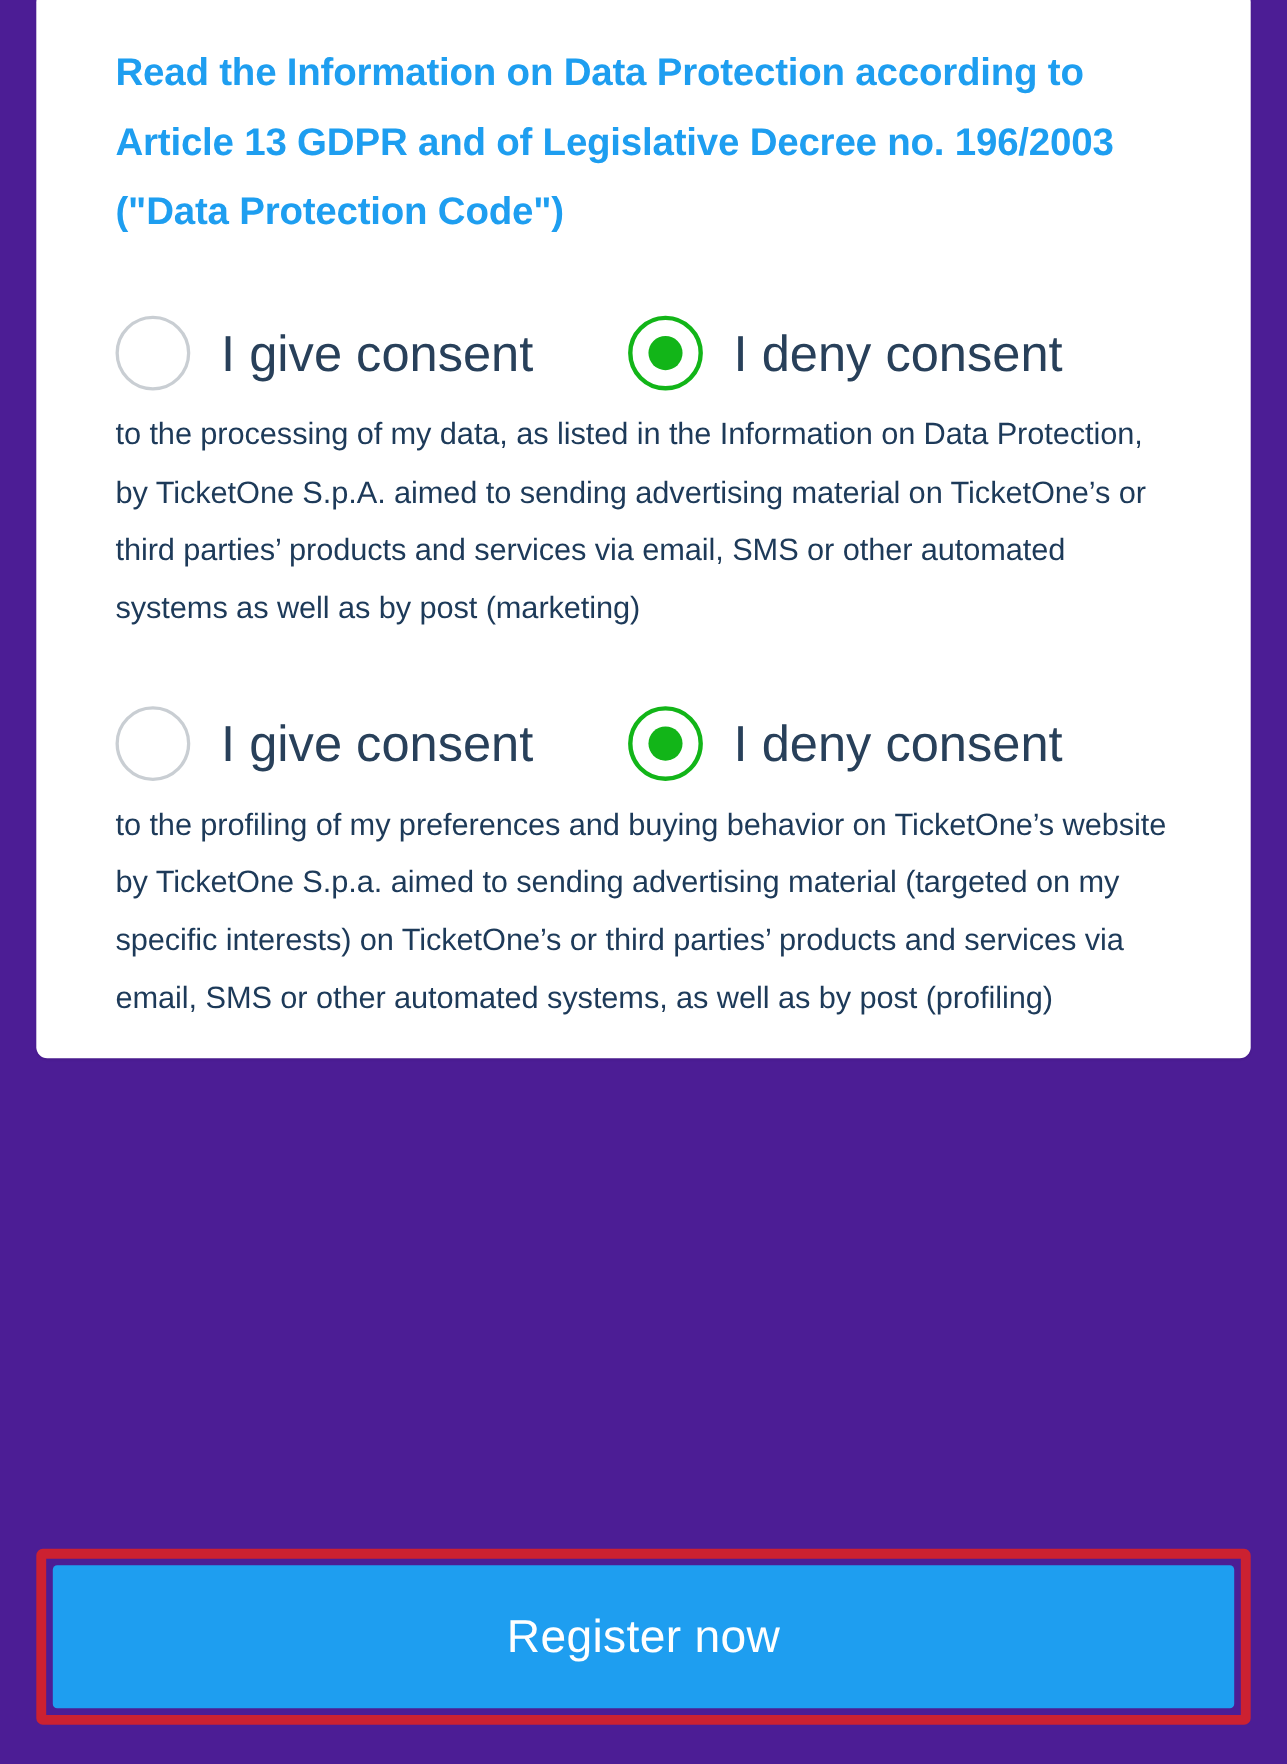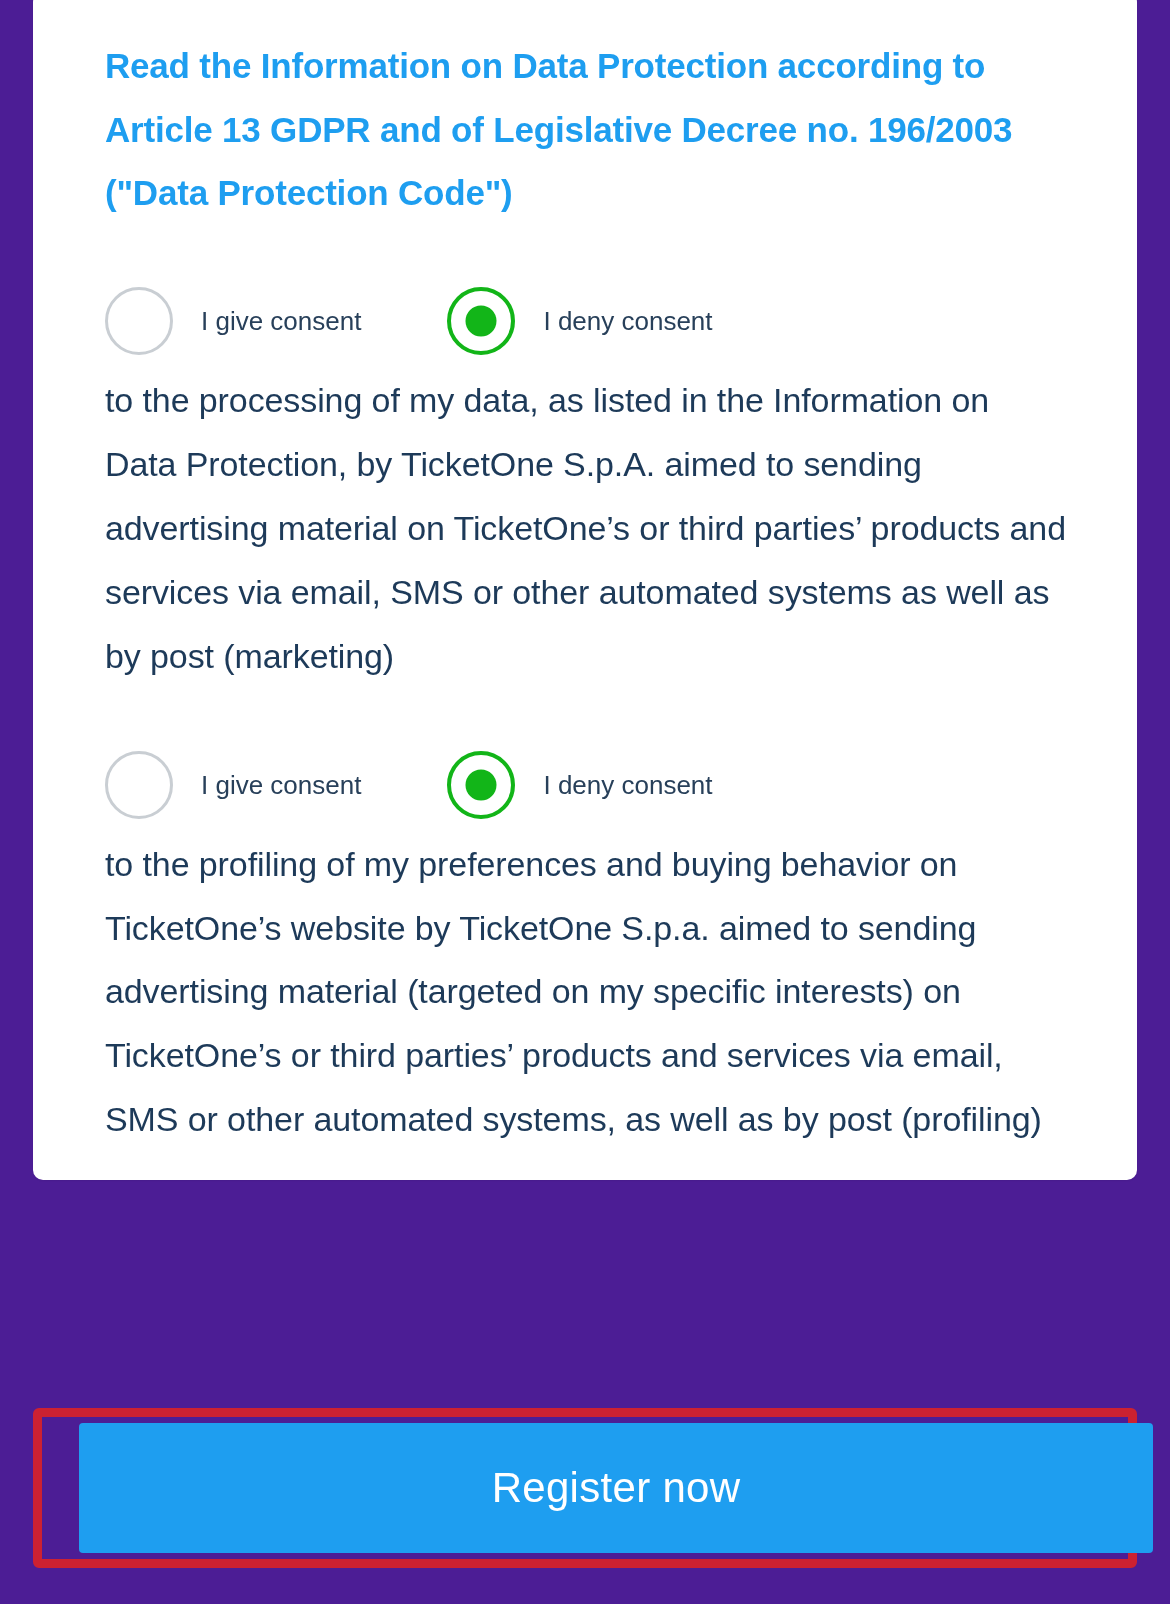--- a/index.html
+++ b/index.html
@@ -71,28 +71,28 @@
     left: 50%;
     top: 50%;
     transform: translate(-50%, -50%);
     width: 31px;
     height: 31px;
     border-radius: 50%;
     background: #12b518;
   }
   .radio-label {
     margin-left: 28px;
-    font-size: 26px;
+    font-size: 46px;
     color: #28405a;
     line-height: 1;
     white-space: nowrap;
   }
   .consent-text {
     margin: 14px 0 0 0;
-    font-size: 34px;
+    font-size: 28px;
     color: #1d3a59;
     line-height: 1.88;
     letter-spacing: -0.1px;
   }
   .register-wrap {
     position: absolute;
     left: 33px;
     top: 1408px;
     width: 1104px;
     height: 160px;
@@ -110,21 +110,20 @@
     width: 1074px;
     height: 130px;
     background: #1e9ef0;
     border: none;
     border-radius: 4px;
     color: #ffffff;
     font-family: "Liberation Sans", sans-serif;
     font-size: 42px;
     letter-spacing: 0.3px;
     cursor: pointer;
-    margin-left: 31px;
   }
 </style>
 </head>
 <body>
 
 <div class="page">
 
   <div class="card">
 
     <a class="privacy-link" href="#">Read the Information on Data Protection according to Article 13 GDPR and of Legislative Decree no. 196/2003 ("Data Protection Code")</a>

